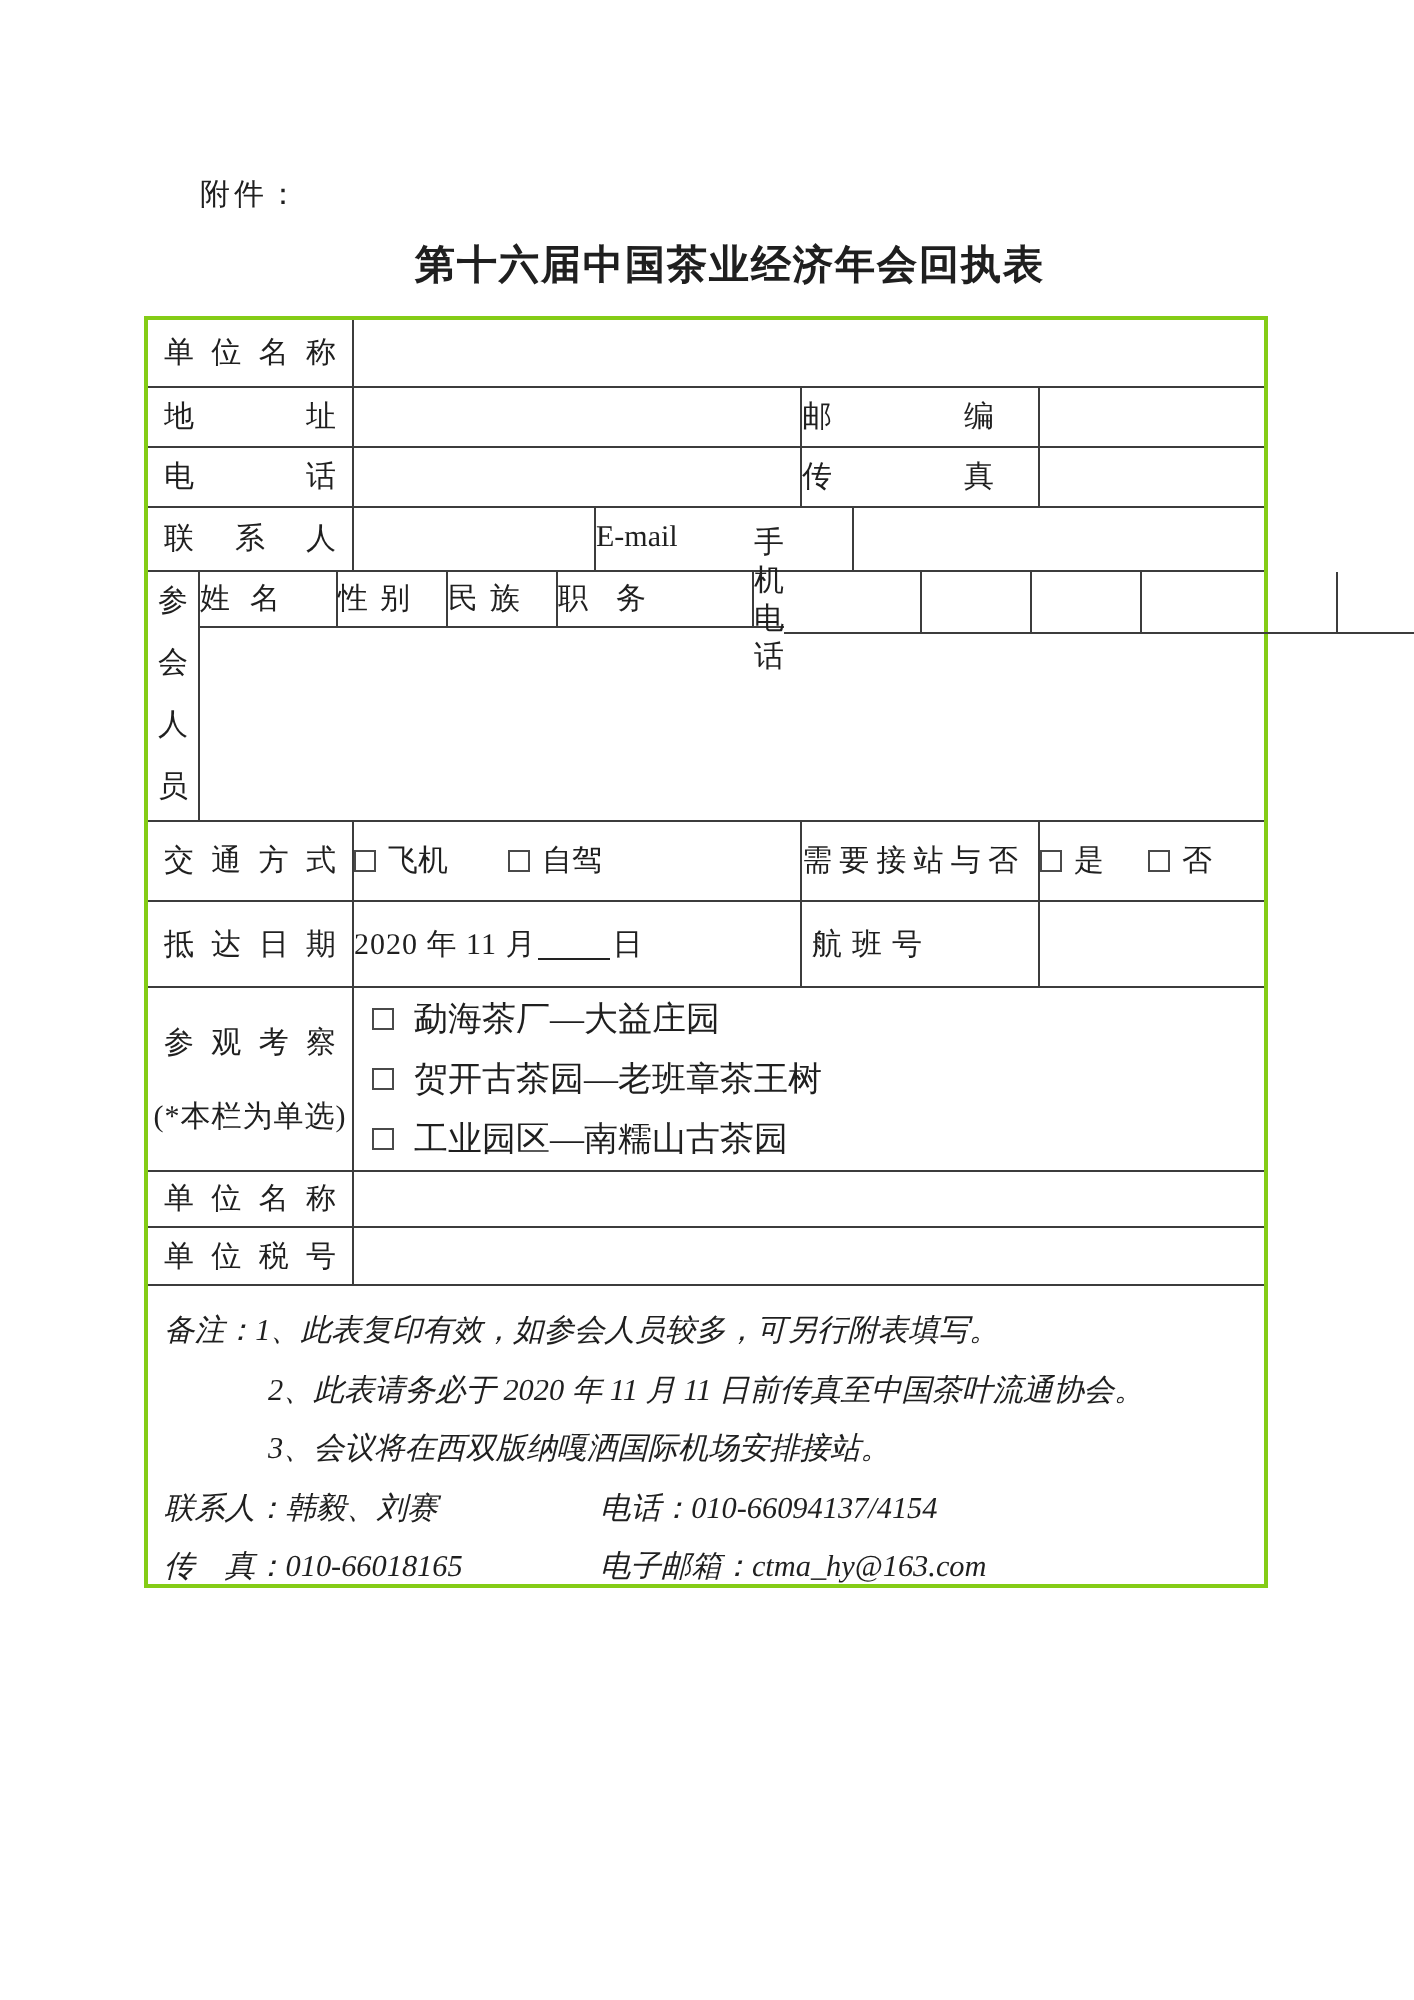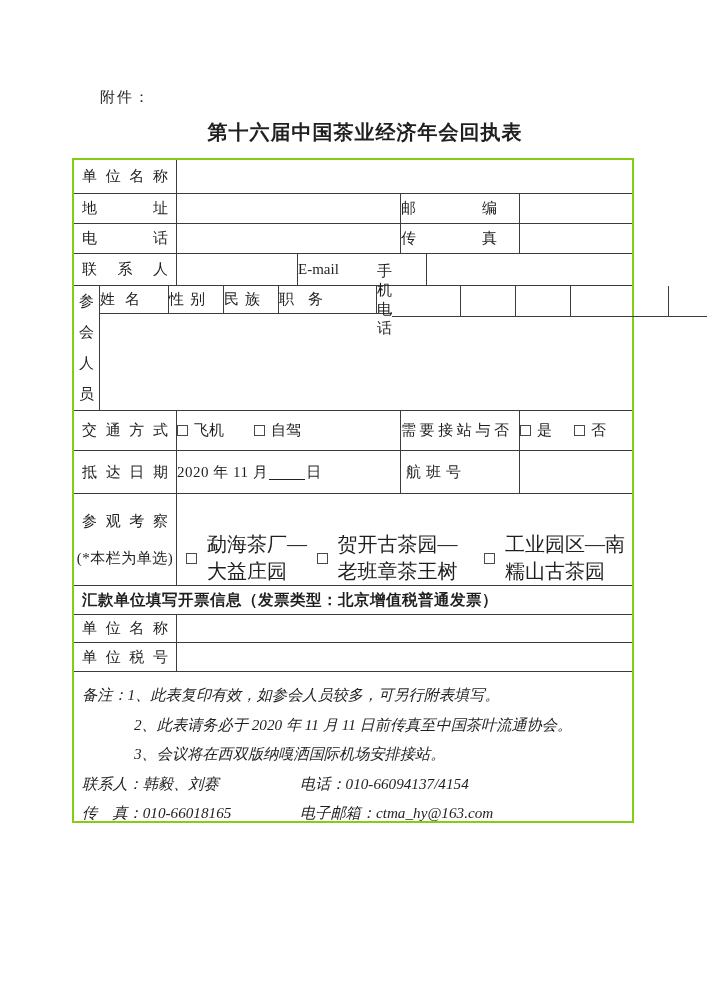--- a/index.html
+++ b/index.html
@@ -67,22 +67,22 @@
   }
   .cb {
     display:inline-block; width:9px; height:9px;
     border:1px solid #4a4a4a; margin-right:6px;
     flex:0 0 auto;
   }
   .opt { display:inline-flex; align-items:center; }
   .opt-row { gap:30px; }
   .opt-row2 { gap:22px; }
   .visit-cell {
-    flex-direction:row; align-items:flex-end; justify-content:center;
-    padding-left:9px; gap:7px; font-size:20px;
+    flex-direction:column; align-items:flex-start; justify-content:center;
+    padding-left:9px; gap:7px; font-size:17px;
   }
   .visit-cell .opt { gap:4px; }
   .visit-label-cell { flex-direction:column; justify-content:center; gap:18px; }
   .visit-note { font-size:15px; letter-spacing:0.5px; }
   .invoice-header {
     font-weight:bold; padding-left:8px; font-size:15.5px; letter-spacing:0.5px;
   }
   .blank {
     display:inline-block; width:36px; height:15px;
     border-bottom:1.2px solid #222; margin:0 1px;
@@ -251,23 +251,20 @@
           <i class="cb"></i>
           <span>贺开古茶园—老班章茶王树</span>
         </span>
       <span class="opt">
           <i class="cb"></i>
           <span>工业园区—南糯山古茶园</span>
         </span>
     </div>
   </div>
 
-  <div class="tr h29">
-    <div class="td fill invoice-header">汇款单位填写开票信息（发票类型：北京增值税普通发票）</div>
-  </div>
 
   <div class="tr h28">
     <div class="td label-col">
         <span class="jl jl86">单位名称</span>
       </div>
     <div class="td fill"></div>
   </div>
 
   <div class="tr h29">
     <div class="td label-col">

